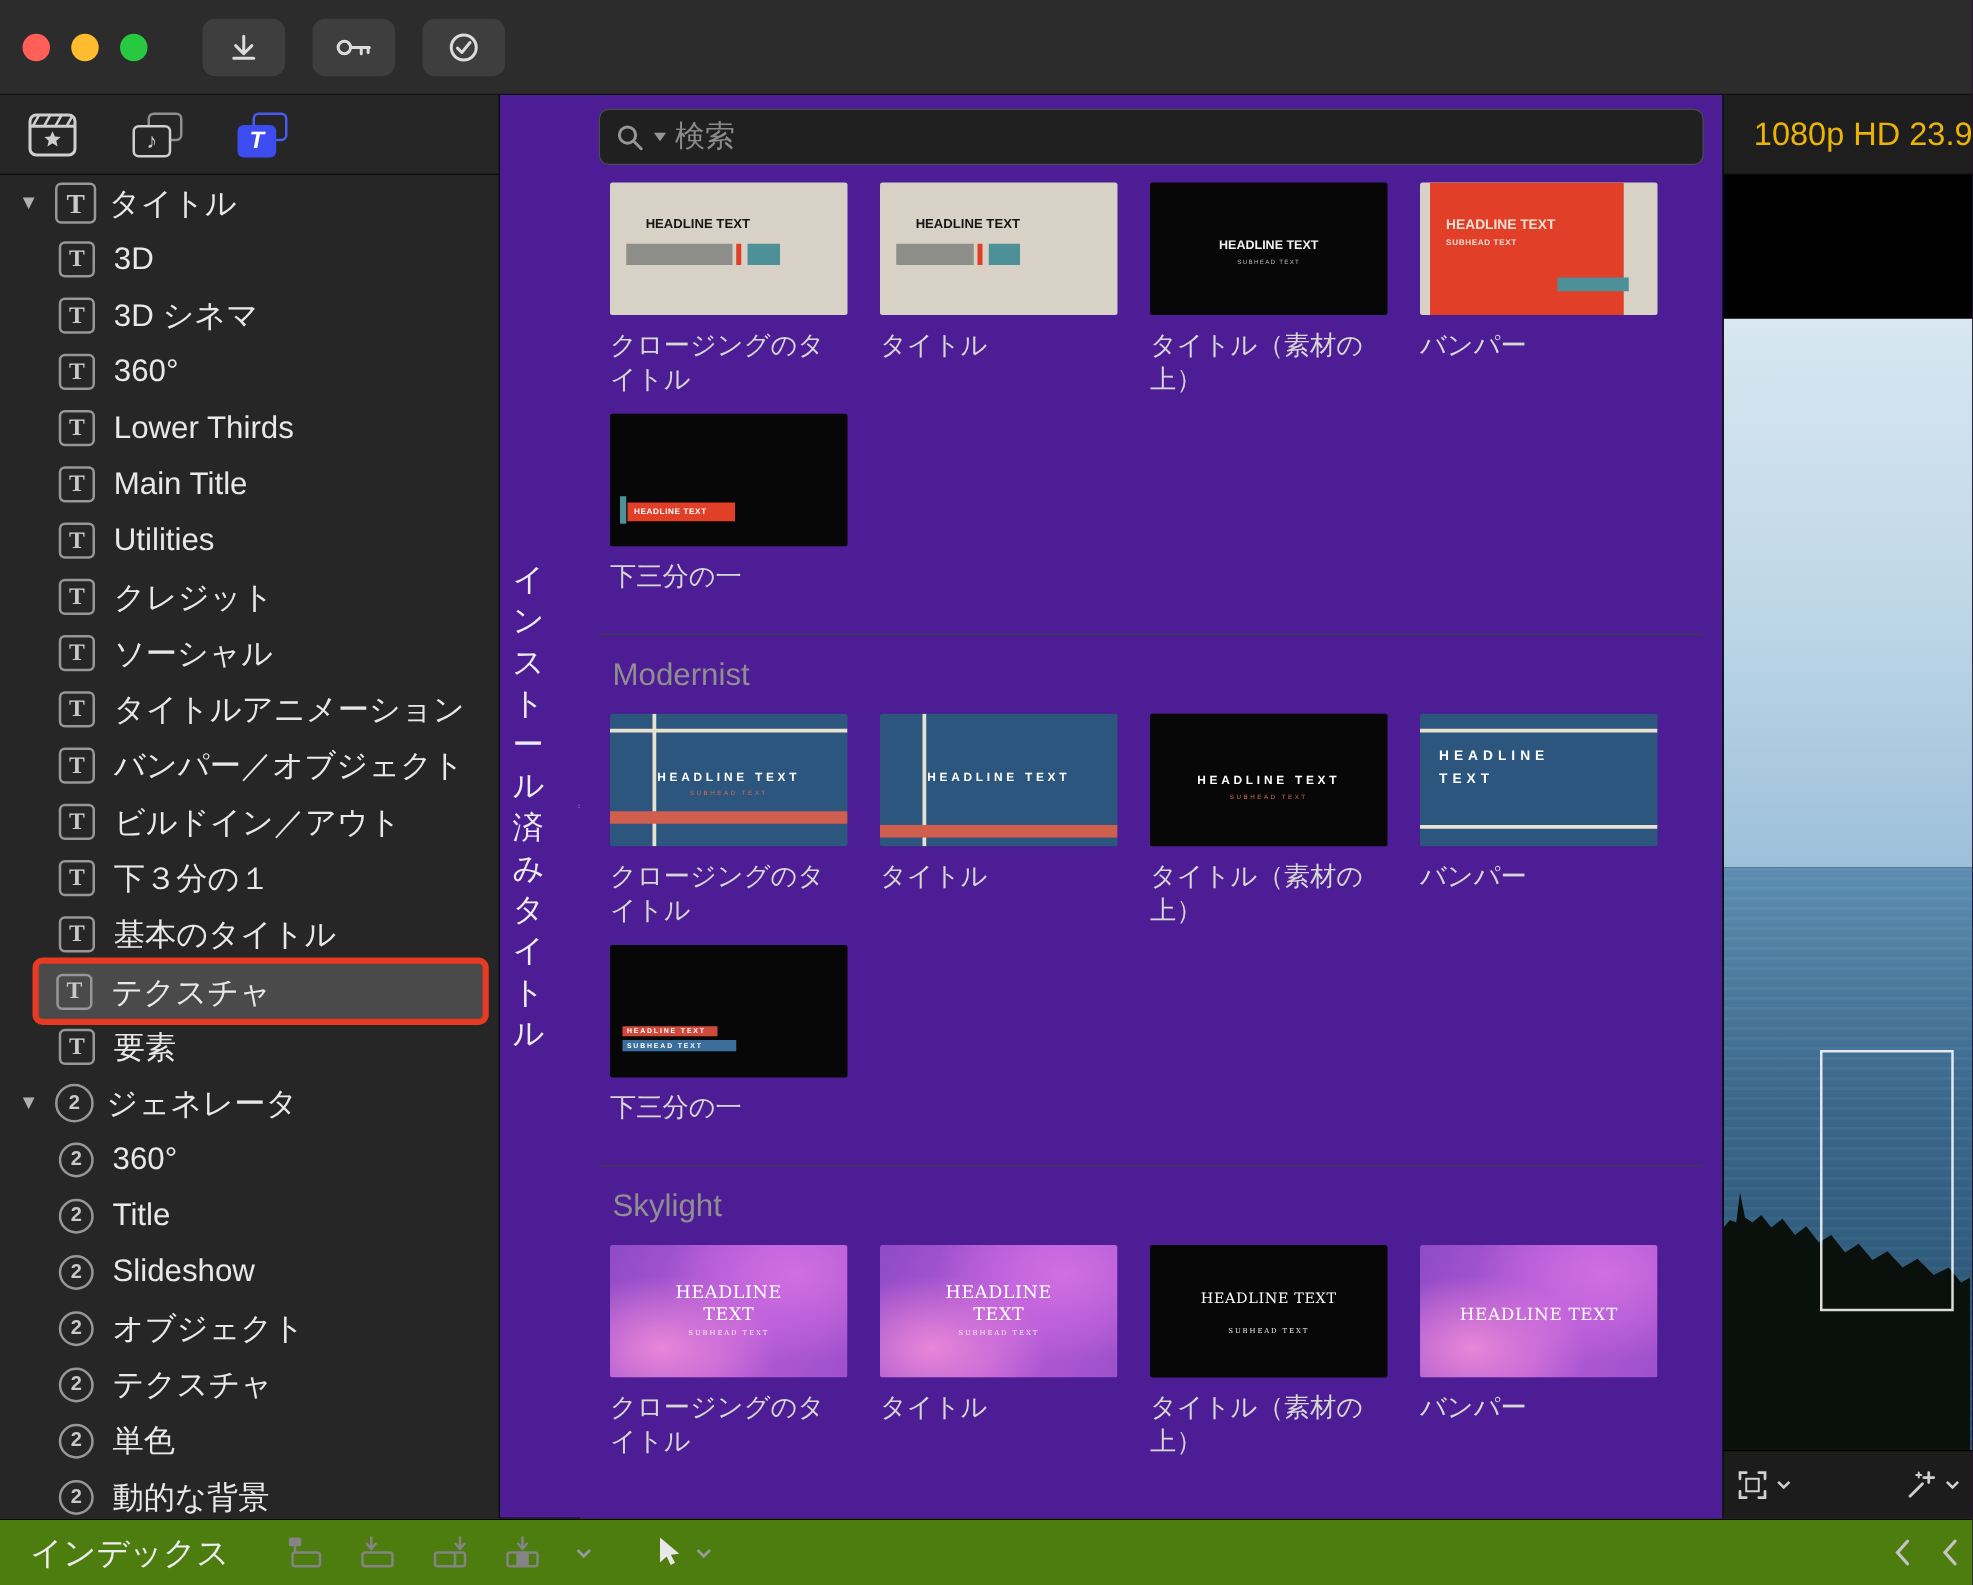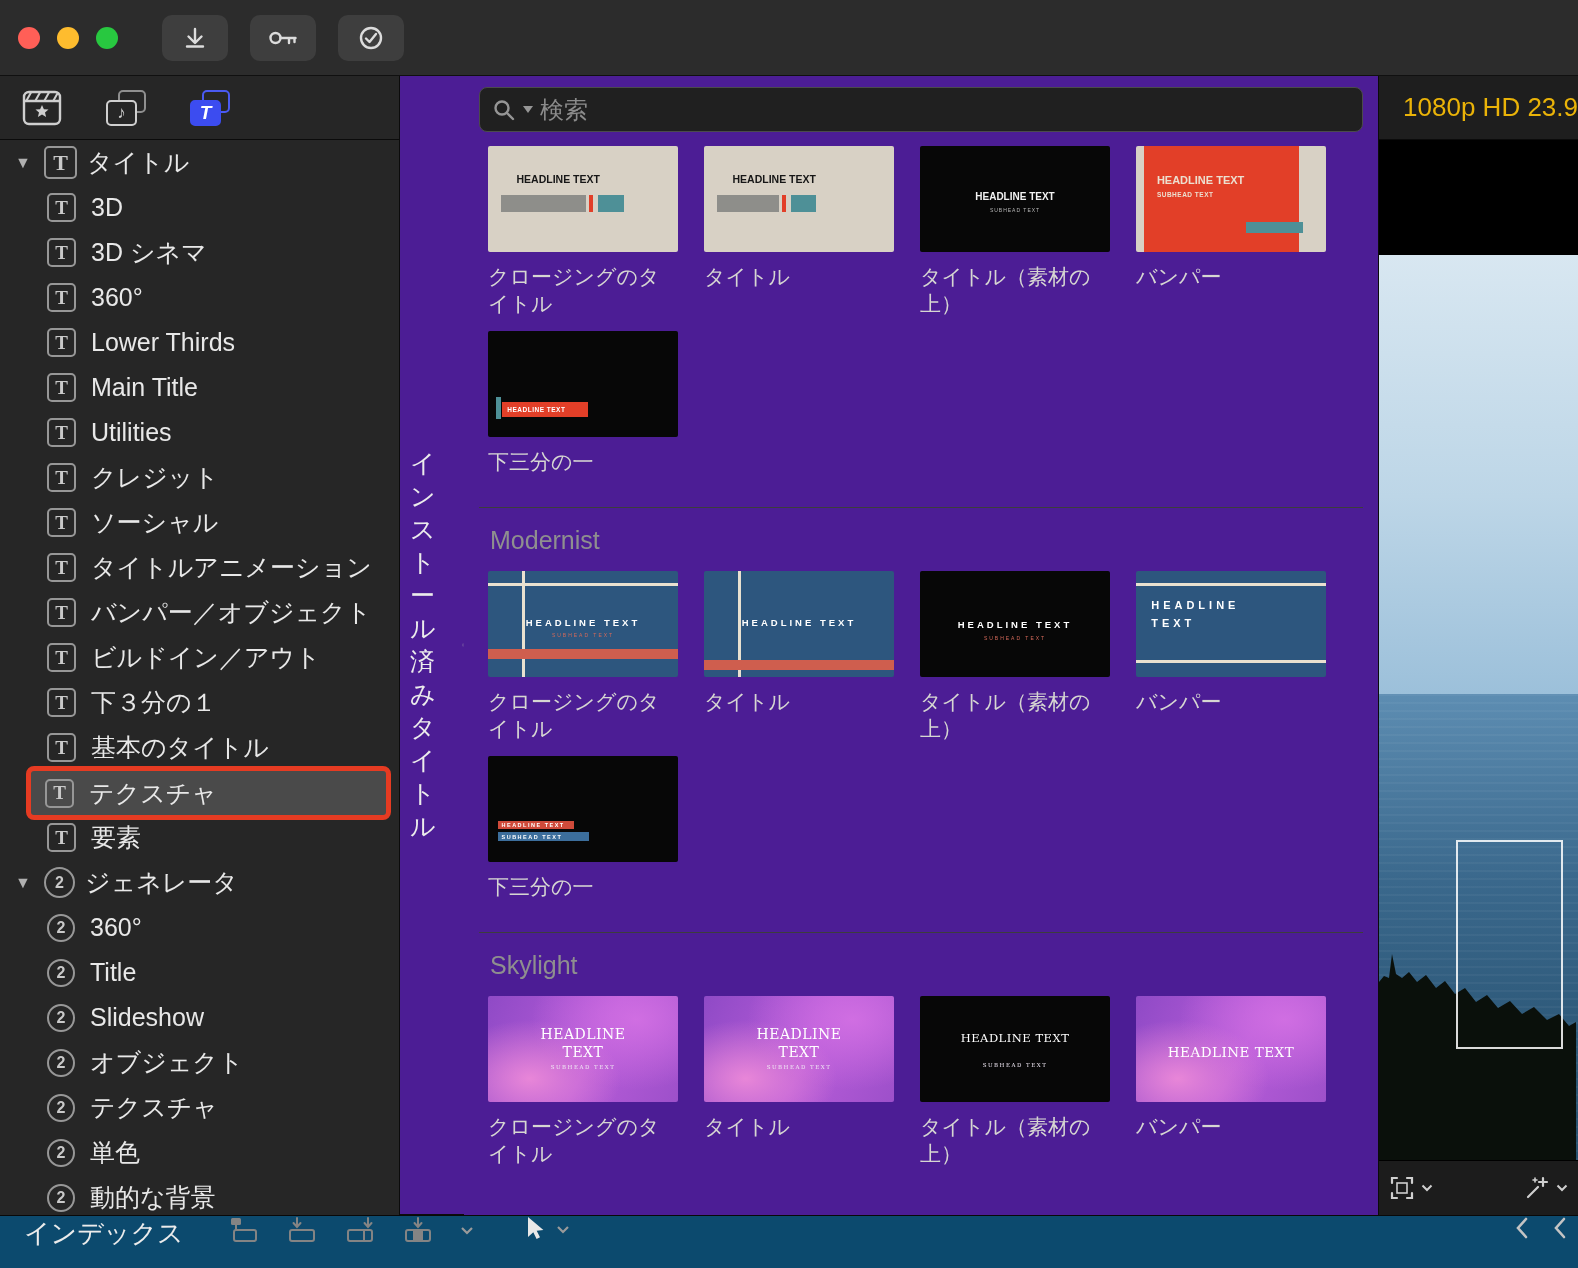--- a/index.html
+++ b/index.html
@@ -94,21 +94,21 @@
 .v-image{position:absolute;left:0;right:0;top:115px;bottom:0}
 .v-sky{position:absolute;left:0;right:0;top:0;height:48.5%;background:linear-gradient(#d8e7f1 0%,#bdd6e7 55%,#9cc0da 100%)}
 .v-sea{position:absolute;left:0;right:0;top:48.5%;bottom:0;background:linear-gradient(#5d8db2 0%,#3a688c 40%,#2d5878 75%,#27506e 100%)}
 .v-sea::after{content:"";position:absolute;inset:0;background:repeating-linear-gradient(180deg,rgba(255,255,255,.04) 0 2px,transparent 2px 8px)}
 .v-trees{position:absolute;left:0;right:0;bottom:0;height:212px}
 .v-rect{position:absolute;right:15px;top:585px;width:107px;height:209px;border:2px solid rgba(255,255,255,.85)}
 .viewer-controls{flex:0 0 55px;background:#1c1c1c;border-top:1px solid #000;display:flex;align-items:center;justify-content:space-between;padding:0 10px}
 .vc-group{display:flex;align-items:center;gap:6px}
 
 
-.bottombar{flex:0 0 53px;background:#0c4a6e;border-top:1px solid #090909;display:flex;align-items:flex-start;padding:0 24px}
+.bottombar{flex:0 0 53px;background:#4d7c0f;border-top:1px solid #090909;display:flex;align-items:center;padding:0 24px}
 .index-btn{font-size:26px;color:#ececec;background:none;border:none;font-family:inherit}
 .edit-group{display:flex;align-items:center;gap:26px;margin-left:44px}
 .tool-group{display:flex;align-items:center;gap:10px;margin-left:50px}
 .right-group{margin-left:auto;display:flex;align-items:center;gap:22px;margin-right:-14px}
 
 
 .stack-icon{position:relative;width:40px;height:36px;flex:0 0 auto}
 .stack-back{position:absolute;right:0;top:0;width:28px;height:23px;border:2px solid #8f8f8f;border-radius:5px}
 .stack-front{position:absolute;left:0;bottom:0;width:31px;height:26px;border:2.5px solid #cfcfcf;border-radius:5px;background:#262626;display:flex;align-items:center;justify-content:center;font-size:17px;color:#cfcfcf}
 .titles-ic .stack-back{border-color:#4a5af2}

